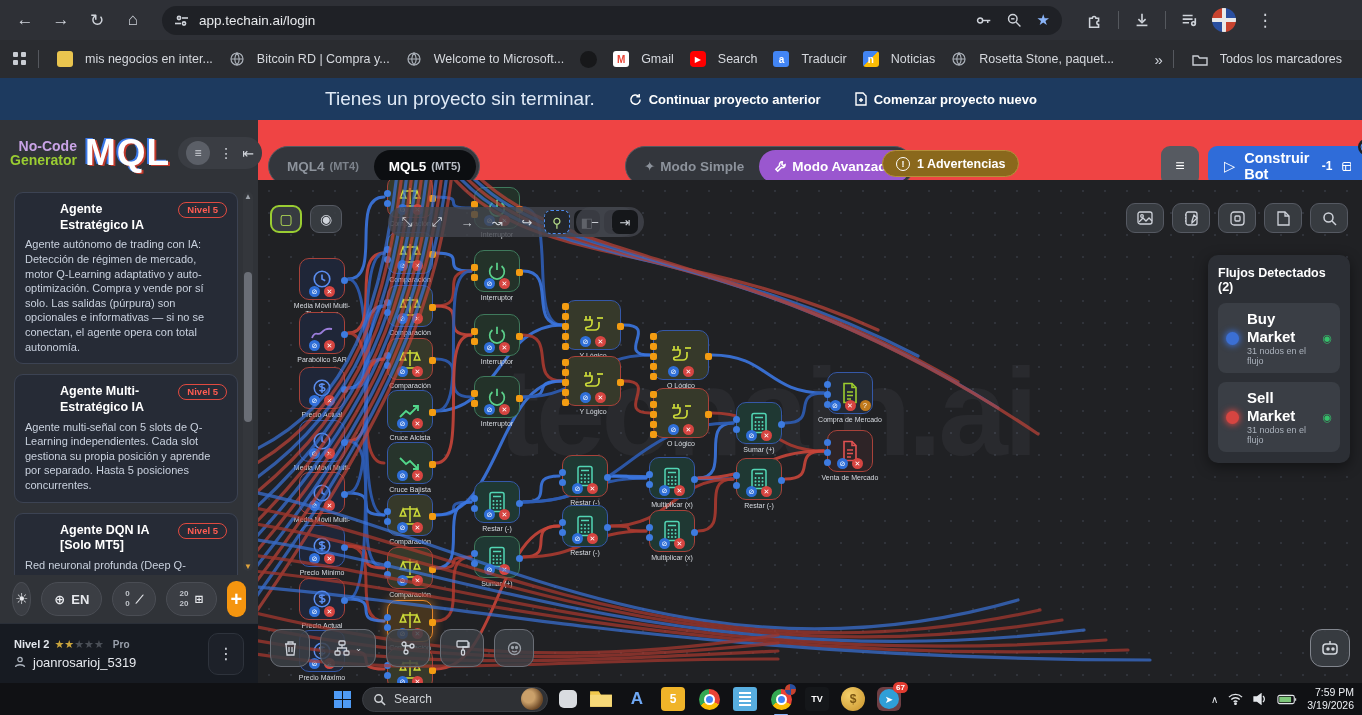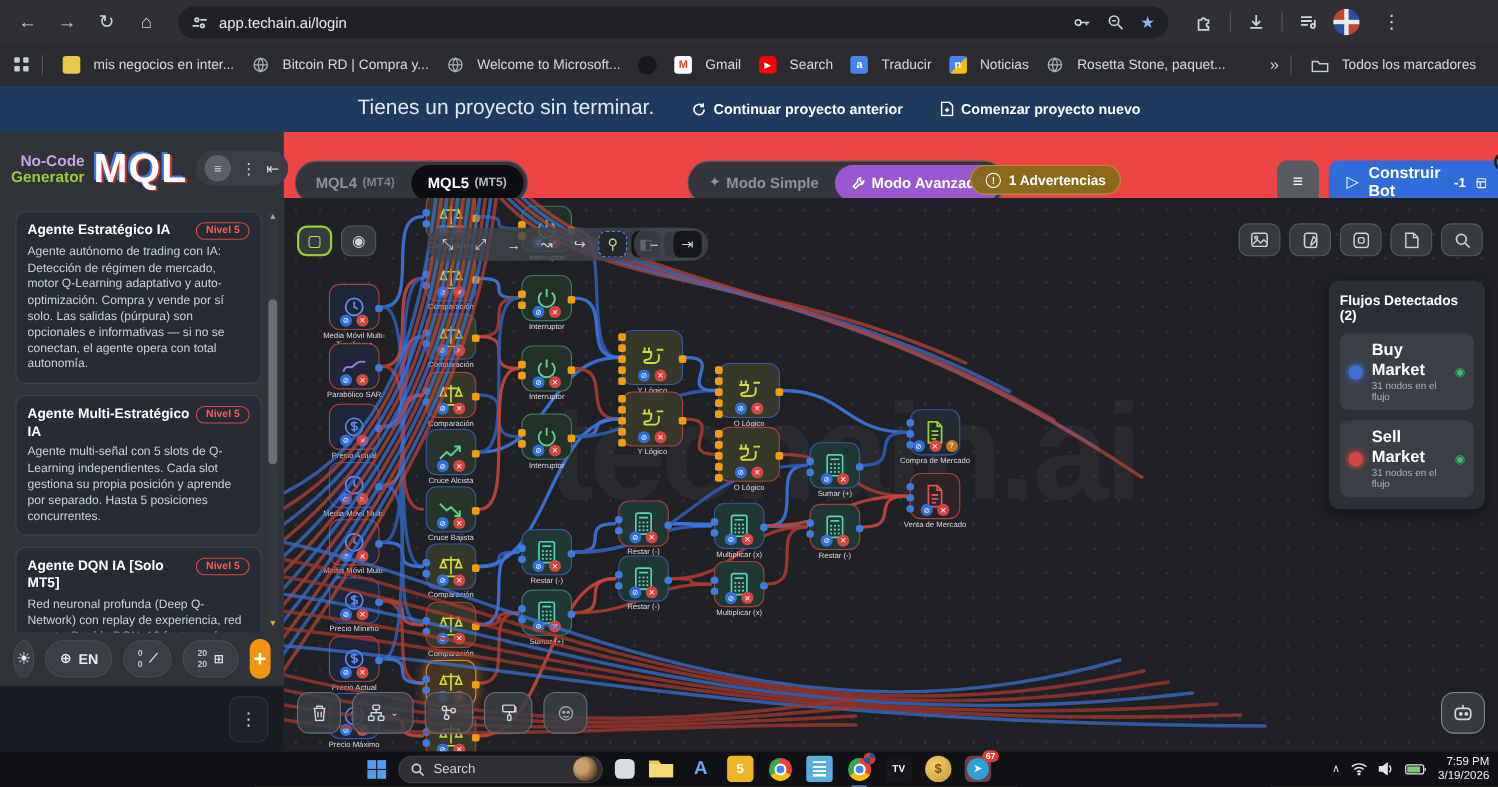--- a/index.html
+++ b/index.html
@@ -43,21 +43,21 @@
   #logo-l2 { color:#9acd32; font-size:14px; font-weight:bold; }
   #logo-brand { color:#ffffff; font-size:37px; font-weight:900; letter-spacing:1px;
     text-shadow:2px 1px 0 #c0392b, -2px -1px 0 #3a78e8; }
   #sb-head-ctrls { margin-left:auto; background:#3a3d43; border-radius:16px; height:32px; display:flex; align-items:center; padding:0 8px; gap:9px; }
   .hc { color:#d0d4da; font-size:14px; cursor:pointer; }
   .hc.circle { width:24px; height:24px; background:#5b5f67; border-radius:50%; display:flex; align-items:center; justify-content:center; font-size:12px; }
 
   #cards-wrap { flex:1; position:relative; overflow:hidden; padding:6px 20px 0 14px; }
   .agent-card { background:#262b36; border:1px solid #3c4353; border-radius:9px; padding:9px 10px; margin-bottom:10px; position:relative; }
   .ac-head { display:flex; justify-content:space-between; gap:6px; }
-  .ac-title { color:#ffffff; font-size:12.5px; font-weight:bold; line-height:1.25; }
+  .ac-title { color:#ffffff; font-size:12.5px; font-weight:bold; line-height:1.25;margin-left:35px; }
   .lvl-badge { flex:none; color:#ff5c52; border:1px solid #e04a40; border-radius:10px; font-size:9.5px; font-weight:bold;
     padding:1px 8px; height:16px; align-self:flex-start; }
   .ac-body { color:#c9d1de; font-size:11px; line-height:1.33; margin-top:4px; }
   #sb-scroll { position:absolute; right:5px; top:6px; bottom:4px; width:10px; background:#34373c; border-radius:5px; }
   #sb-thumb { position:absolute; top:80px; left:1px; width:8px; height:150px; background:#6a6e76; border-radius:4px; }
   #sb-up { position:absolute; right:6px; top:6px; color:#9aa0a8; font-size:8px; }
   #sb-down { position:absolute; right:6px; bottom:4px; color:#e0a43c; font-size:8px; }
 
   #sb-foot { height:48px; display:flex; align-items:center; gap:10px; padding:0 12px; flex:none; }
   .foot-btn { height:34px; background:#3b3e44; border:1px solid #4a4d54; border-radius:17px; color:#e6e8ec;
@@ -351,20 +351,34 @@
       <div class="foot-btn">
         <span class="foot-mini">
             <span>20</span>
             <span>20</span>
           </span>
         <span style="font-size:11px;">⊞</span>
       </div>
       <div id="plus-btn">+</div>
     </div>
     <div id="sb-user">
+      <div id="user-col">
+        <div id="user-lvl">
+          <span>Nivel 2</span>
+          <span id="user-stars"><span class="star-on">★</span><span class="star-on">★</span><span class="star-off">★</span><span class="star-off">★</span><span class="star-off">★</span></span>
+          <span id="user-pro">Pro</span>
+        </div>
+        <div id="user-name">
+          <svg width="12" height="12" viewBox="0 0 12 12" fill="none" stroke="#aab1bb" stroke-width="1.3">
+              <circle cx="6" cy="3.5" r="2.2"></circle>
+              <path d="M1.5 11c.5-3 8.5-3 9 0"></path>
+            </svg>
+          <span>joanrosarioj_5319</span>
+        </div>
+      </div>
       <div id="user-menu">⋮</div>
     </div>
   </div>
 
   <div id="main-area">
     <div id="app-toolbar">
       <div class="pill-group" style="left:10px;">
         <div class="pg-item">
           <span>MQL4</span>
             <span class="pg-sub">(MT4)</span>

